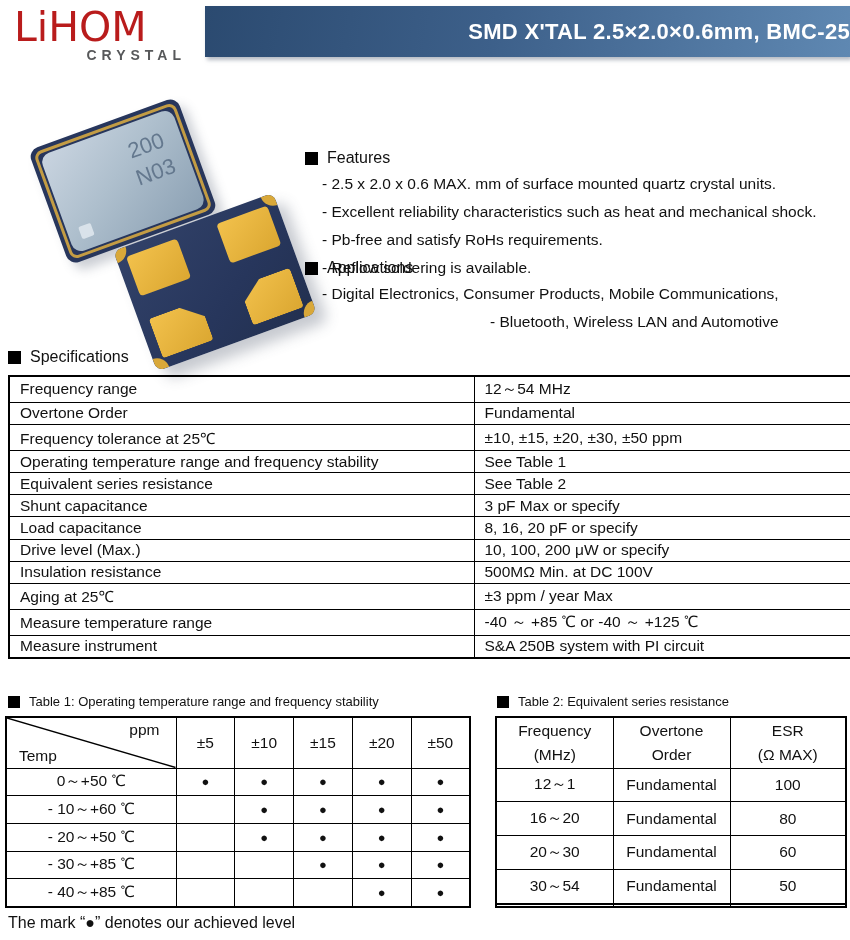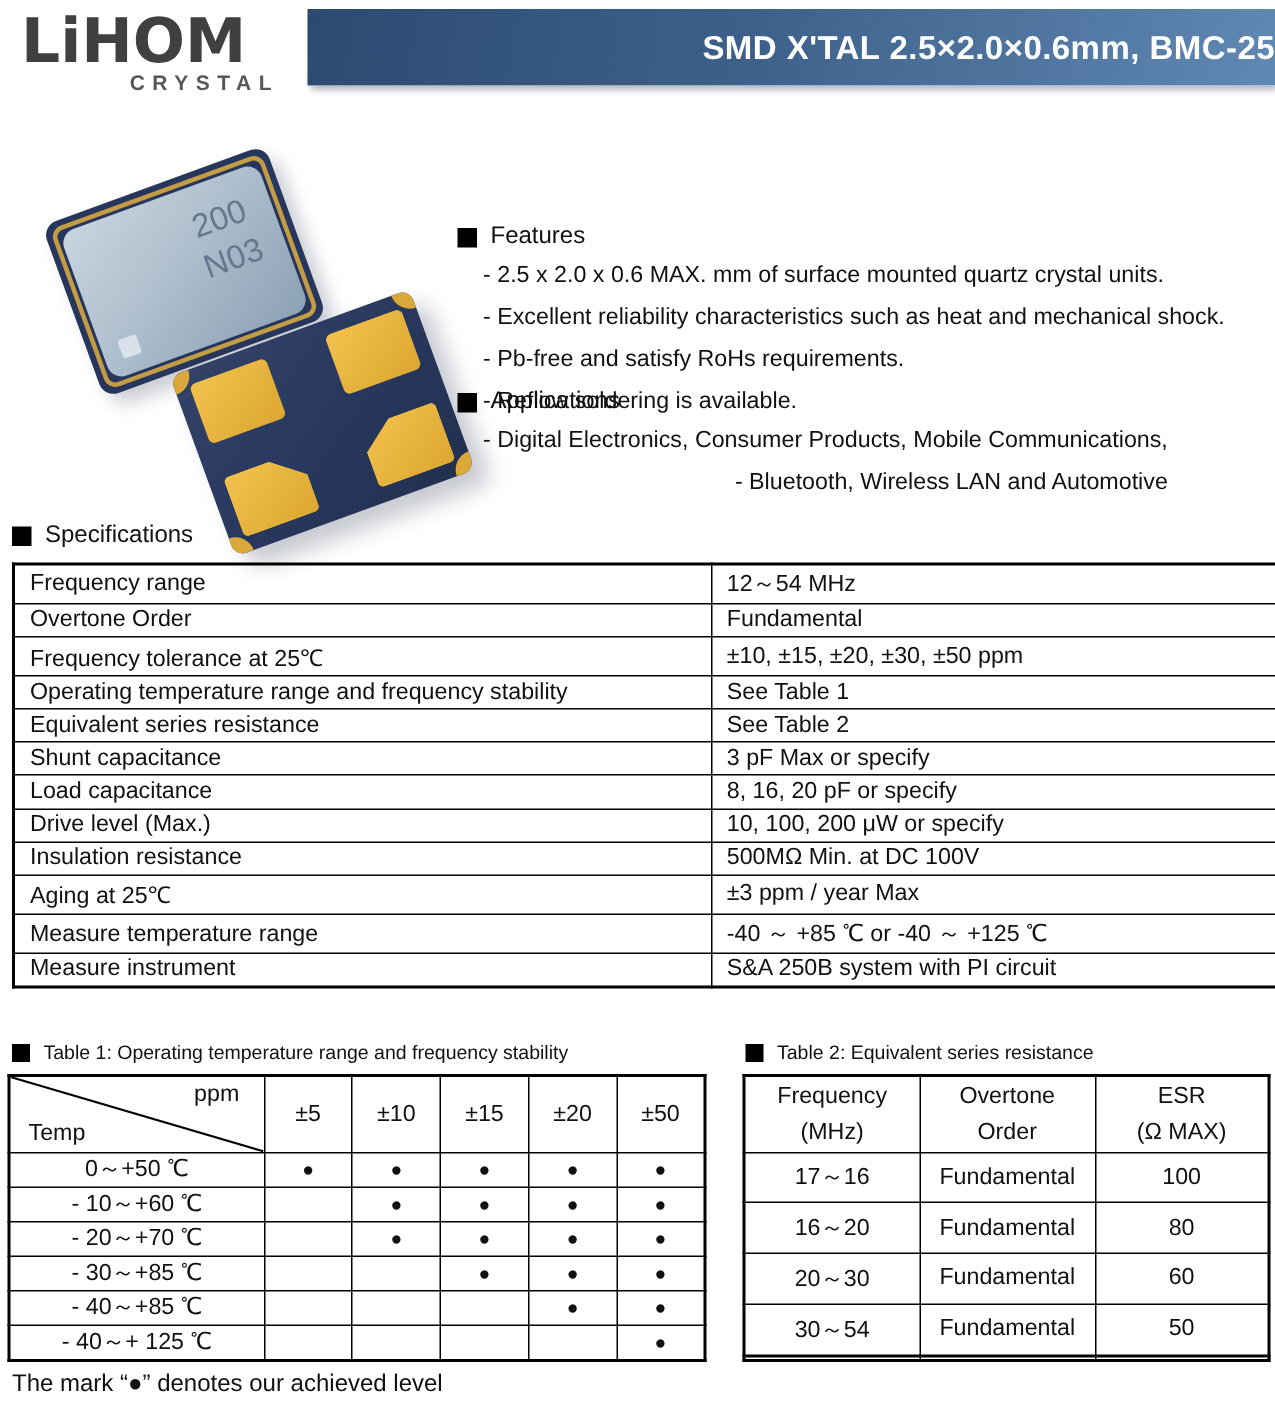--- a/index.html
+++ b/index.html
@@ -2,22 +2,22 @@
 <html><head>
 <meta charset="utf-8">
 <style>
   * { margin:0; padding:0; box-sizing:border-box; }
   body { background:#fff; }
   .page { position:relative; width:850px; height:940px; background:#fff; overflow:hidden;
           font-family:"Liberation Sans", sans-serif; color:#111; }
 
   
   .logo { position:absolute; left:14px; top:6px; width:172px; }
-  .logo-brand { font-family:"DejaVu Sans", sans-serif; font-size:41px; font-weight:bold;
-                color:#404040; line-height:1.05; letter-spacing:0px; }
+  .logo-brand { font-family:"DejaVu Sans", sans-serif; font-size:41px; font-weight:normal;
+                color:#b91c1c; line-height:1.05; letter-spacing:0px; }
   .logo-sub { text-align:right; font-size:14px; font-weight:bold; letter-spacing:5px;
               color:#57585a; margin-top:-2px; }
 
   
   .title-bar { position:absolute; left:205px; top:6px; right:0; height:51px;
                background:linear-gradient(100deg,#2b4a70 0%,#3d608a 45%,#5f88b2 100%);
                display:flex; align-items:center; justify-content:flex-end; 
                box-shadow:2px 3px 4px rgba(120,130,145,0.55); }
   .title-bar span { color:#fff; font-weight:bold; font-size:22px; letter-spacing:0.3px; }
 
@@ -253,49 +253,41 @@
         </tr>
         <tr>
           <td>- 10～+60 ℃</td>
           <td class="dot-cell"></td>
           <td class="dot-cell">●</td>
           <td class="dot-cell">●</td>
           <td class="dot-cell">●</td>
           <td class="dot-cell">●</td>
         </tr>
         <tr>
-          <td>- 20～+70 ℃</td>
+          <td>- 20～+50 ℃</td>
           <td class="dot-cell"></td>
           <td class="dot-cell">●</td>
           <td class="dot-cell">●</td>
           <td class="dot-cell">●</td>
           <td class="dot-cell">●</td>
         </tr>
         <tr>
           <td>- 30～+85 ℃</td>
           <td class="dot-cell"></td>
           <td class="dot-cell"></td>
           <td class="dot-cell">●</td>
           <td class="dot-cell">●</td>
           <td class="dot-cell">●</td>
         </tr>
         <tr>
           <td>- 40～+85 ℃</td>
           <td class="dot-cell"></td>
           <td class="dot-cell"></td>
           <td class="dot-cell"></td>
           <td class="dot-cell">●</td>
-          <td class="dot-cell">●</td>
-        </tr>
-        <tr>
-          <td>- 40～+ 125 ℃</td>
-          <td class="dot-cell"></td>
-          <td class="dot-cell"></td>
-          <td class="dot-cell"></td>
-          <td class="dot-cell"></td>
           <td class="dot-cell">●</td>
         </tr>
       </tbody>
   </table>
 
   <div class="t2-head">
     <div class="sec-head">
       <span class="sq"></span>
       <span>Table 2: Equivalent series resistance</span>
     </div>
@@ -316,21 +308,21 @@
           <td>
             <div>Overtone</div>
             <div>Order</div>
           </td>
           <td>
             <div>ESR</div>
             <div>(Ω MAX)</div>
           </td>
         </tr>
     <tr>
-          <td>17～16</td>
+          <td>12～1</td>
           <td>Fundamental</td>
           <td>100</td>
         </tr>
         <tr>
           <td>16～20</td>
           <td>Fundamental</td>
           <td>80</td>
         </tr>
         <tr>
           <td>20～30</td>

